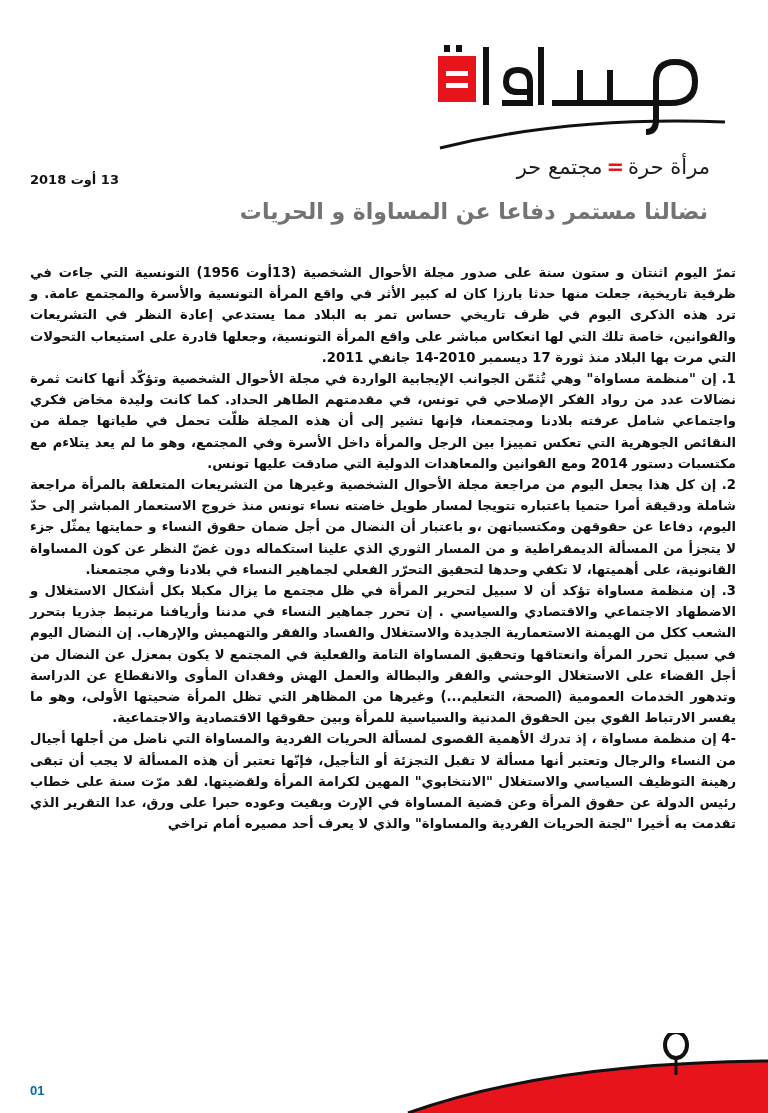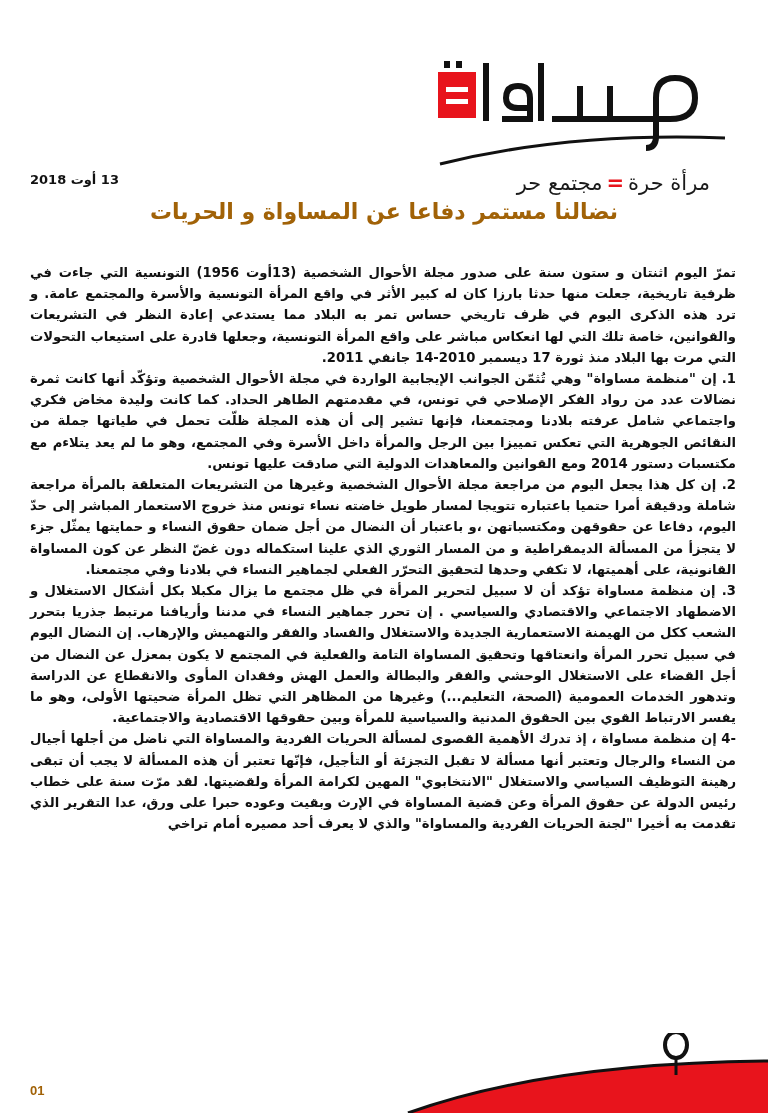--- a/index.html
+++ b/index.html
@@ -11,21 +11,21 @@
       width: 768px;
       height: 1113px;
       position: relative;
       overflow: hidden;
       font-family: "DejaVu Sans", sans-serif;
       color: #111111;
     }
     .logo {
       position: absolute;
       left: 420px;
-      top: 36px;
+      top: 20px;
       width: 330px;
       height: 160px;
       text-align: right;
     }
     .logo-svg {
       position: absolute;
       left: 0;
       top: 0;
     }
     .tagline {
@@ -54,23 +54,22 @@
       font-weight: bold;
       font-size: 13px;
       color: #111;
       text-align: right;
     }
     .title {
       position: absolute;
       left: 60px;
       right: 60px;
       top: 196px;
-      text-align: center;
       direction: rtl;
-      color: #a16207;
+      color: #737373;
       font-family: "DejaVu Sans", sans-serif;
       font-weight: bold;
       font-size: 22px;
       line-height: 32px;
     }
     .body-text {
       position: absolute;
       left: 30px;
       right: 32px;
       top: 262px;
@@ -86,21 +85,21 @@
     .body-text p {
       margin: 0;
     }
     .page-number {
       position: absolute;
       left: 30px;
       top: 1083px;
       font-family: "Liberation Sans", sans-serif;
       font-weight: bold;
       font-size: 13px;
-      color: #a16207;
+      color: #0369a1;
     }
     .footer-decor {
       position: absolute;
       right: 0;
       bottom: 0;
       width: 420px;
       height: 80px;
     }
   </style>
 </head>

